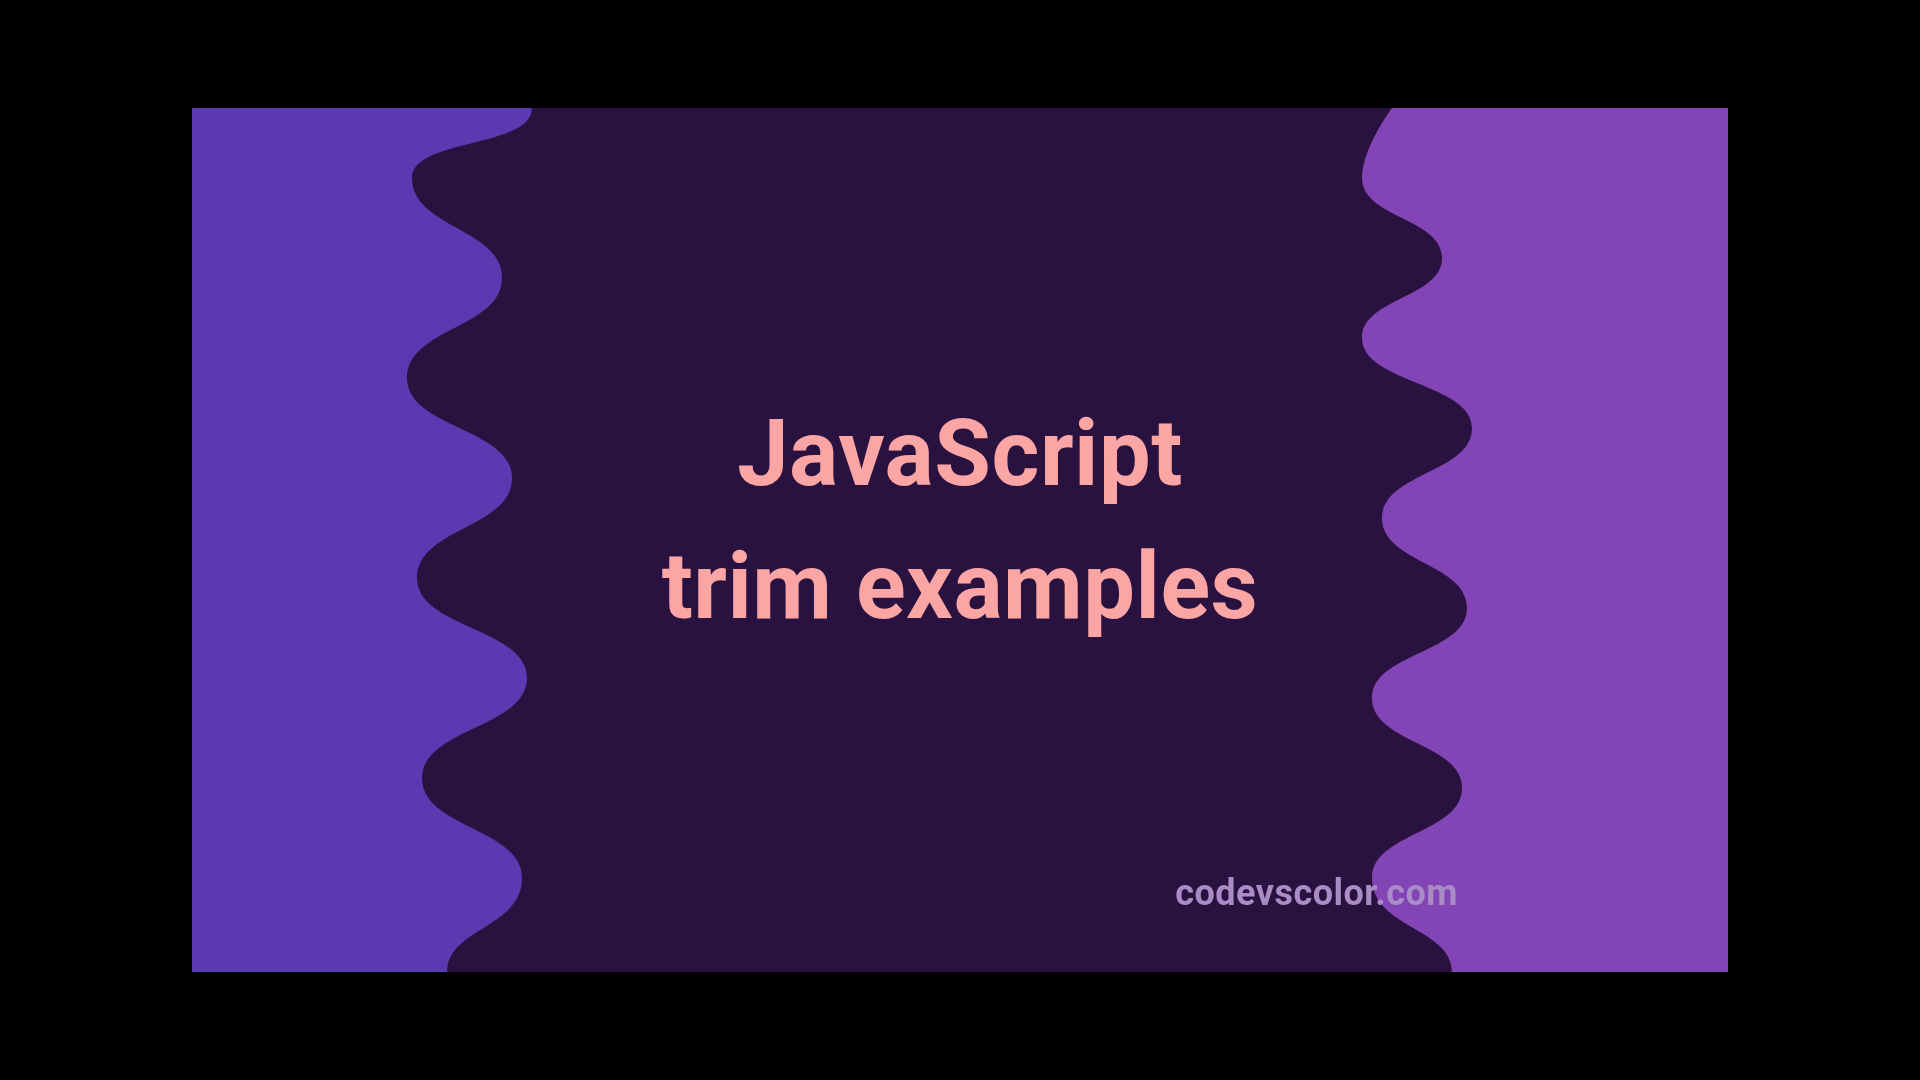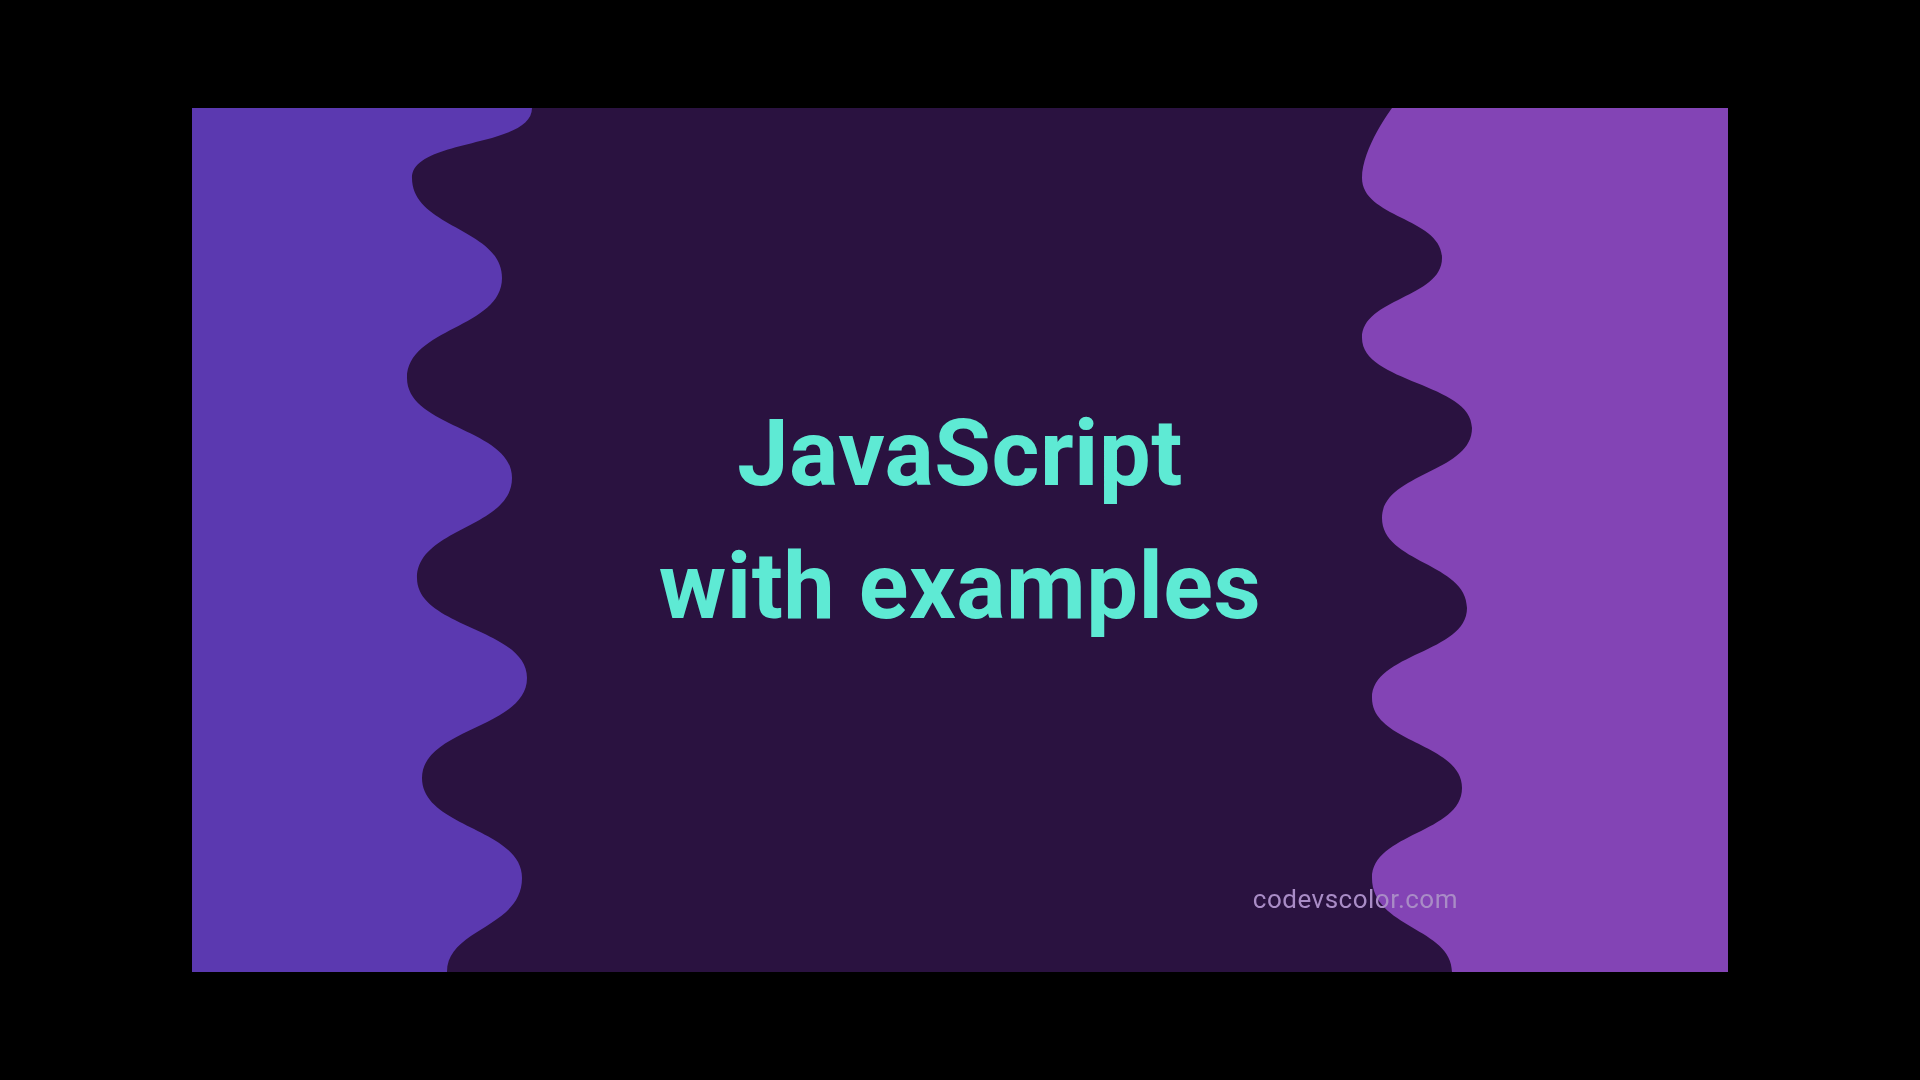--- a/index.html
+++ b/index.html
@@ -30,36 +30,36 @@
     height: 100%;
   }
   .content {
     position: absolute;
     inset: 0;
     display: flex;
     flex-direction: column;
     align-items: center;
     justify-content: center;
     text-align: center;
-    color: #5eead4;
+    color: #fca5a5;
     padding-bottom: 40px;
   }
   .content .line {
     font-weight: 700;
     font-size: 92px;
     line-height: 1.45;
     letter-spacing: 0.5px;
   }
   .watermark {
     position: absolute;
     right: 270px;
     bottom: 58px;
     color: #a98cc6;
-    font-size: 26px;
-    font-weight: 400;
+    font-size: 36px;
+    font-weight: 700;
     letter-spacing: 0.5px;
   }
 </style>
 </head>
 <body>
 
 <div class="card">
   <div class="bg-left"></div>
   <div class="bg-right"></div>
 
@@ -85,17 +85,17 @@
       C 225 420 320 420 320 370
       C 320 320 215 320 215 270
       C 215 220 310 220 310 170
       C 310 120 220 120 220 70
       C 220 30 340 40 340 0
       Z"></path>
   </svg>
 
   <div class="content">
     <div class="line">JavaScript</div>
-    <div class="line">with examples</div>
+    <div class="line">trim examples</div>
   </div>
 
   <div class="watermark">codevscolor.com</div>
 </div>
 
 </body></html>

